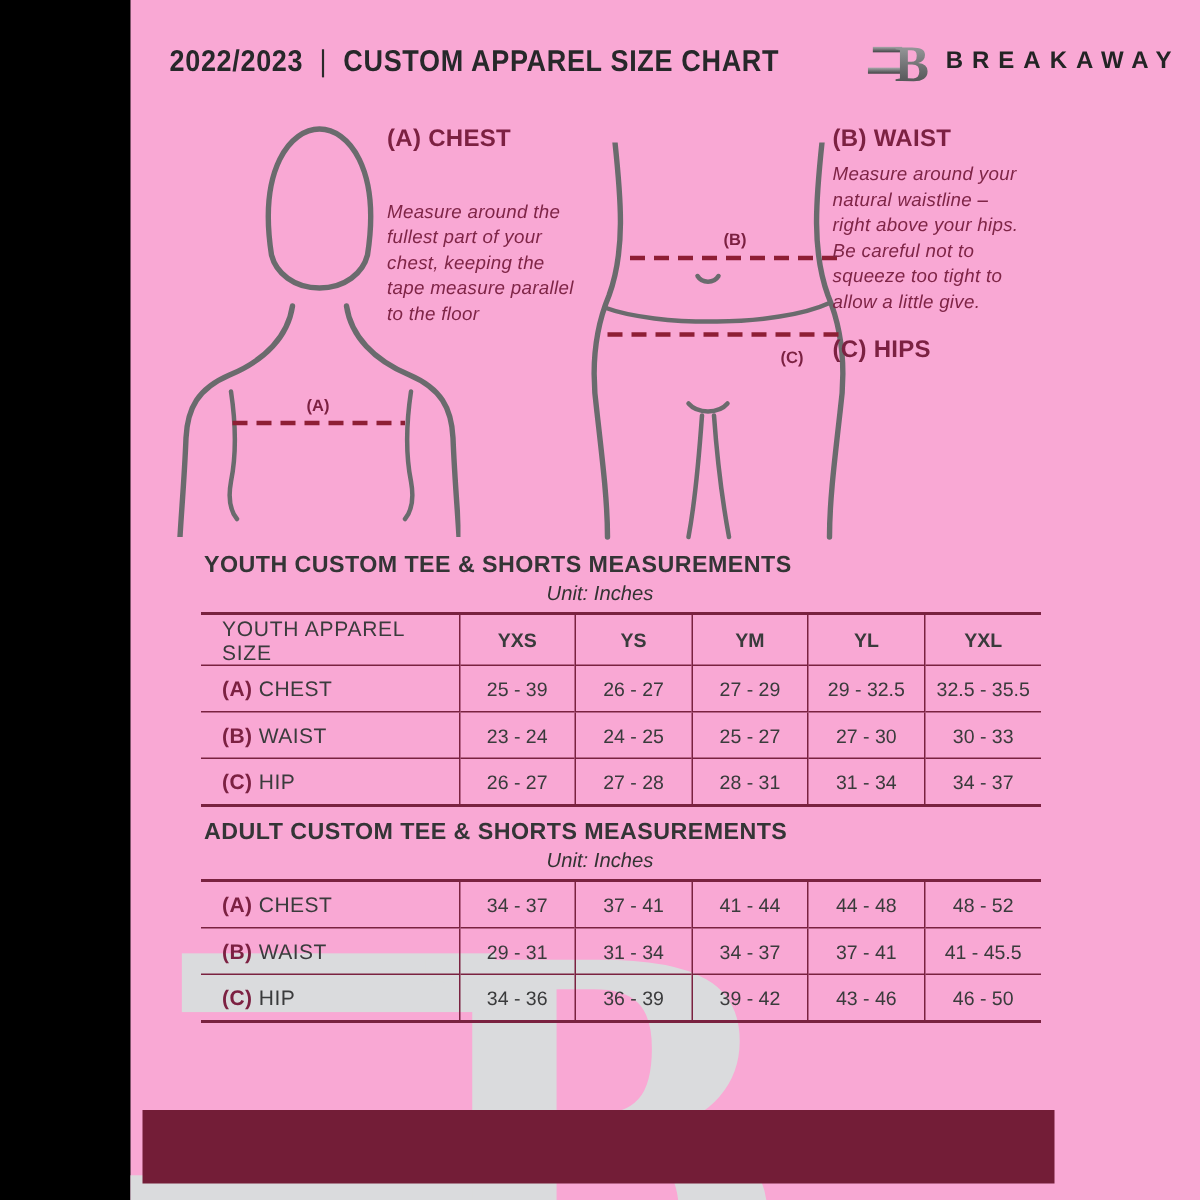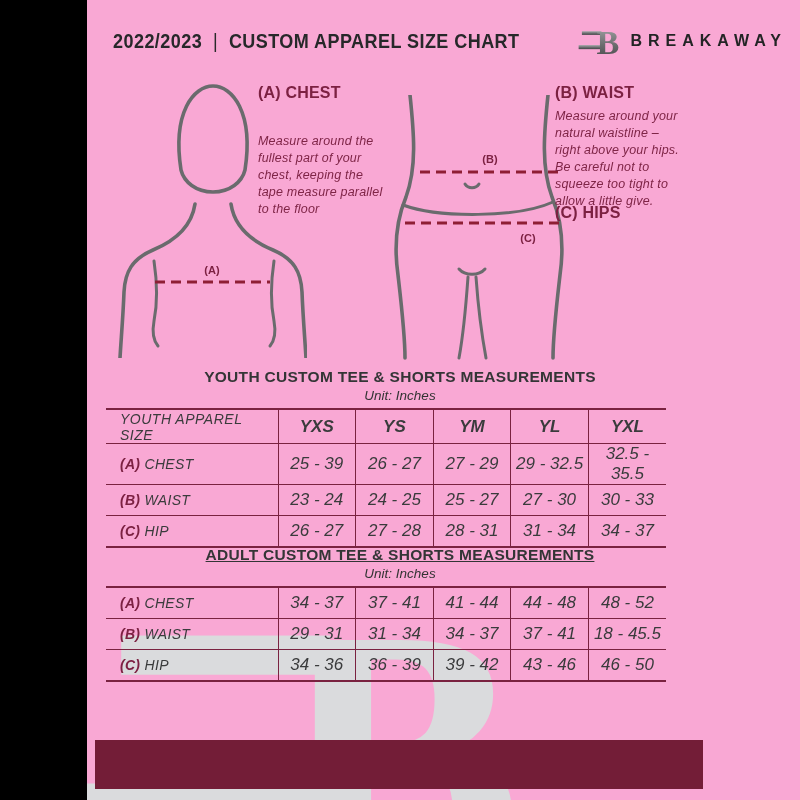--- a/index.html
+++ b/index.html
@@ -26,27 +26,27 @@
   .sec-body {
     position:absolute; font-size:12.5px; font-style:italic; color:#7f2547;
     line-height:1.36; white-space:pre-line; letter-spacing:.2px;
   }
   .fig { position:absolute; }
   .fig path { fill:none; stroke:#6a6b6d; stroke-width:3.6; stroke-linecap:round; }
   .fig .thin { stroke-width:3; }
   .fig .dash { stroke:#8e1e35; stroke-width:3; stroke-dasharray:10 6; stroke-linecap:butt; }
   .fig text { font-family:"Liberation Sans",sans-serif; font-size:11px; font-weight:700; fill:#7c2142; }
   
-  .tbl-title { position:absolute; left:33px; width:560px; text-align:center;
+  .tbl-title { position:absolute; left:49px; width:560px; text-align:left;
     font-size:15.5px; font-weight:700; color:#343536; letter-spacing:.3px; }
   .tbl-unit { position:absolute; left:33px; width:560px; text-align:center;
     font-size:13.5px; font-style:italic; color:#333; }
-  table { position:absolute; left:19px; width:560px; border-collapse:collapse; table-layout:fixed;
-    border-top:2.5px solid #7a2240; border-bottom:2.5px solid #7a2240;font-style:italic; }
-  td { font-size:17px; color:#3a3b3c; text-align:center; height:30px; padding:0; }
+  table { position:absolute; left:47px; width:560px; border-collapse:collapse; table-layout:fixed;
+    border-top:2.5px solid #7a2240; border-bottom:2.5px solid #7a2240; }
+  td { font-size:13px; color:#3a3b3c; text-align:center; height:30px; padding:0; }
   tr.head td { height:33px; font-weight:700; }
   tr:not(:first-child) td { border-top:1.7px solid #7a2240; }
   td:not(:first-child) { border-left:1.7px solid #7a2240; }
   td.lblcell { text-align:left; padding-left:14px; font-size:14px; letter-spacing:.3px; }
   tr.head td.lblcell { font-weight:400; letter-spacing:.5px; }
   .pfx { font-weight:700; color:#7c2142; }
   
   .watermark { position:absolute; left:-18px; top:548px; z-index:0; }
   .footer-bar { position:absolute; left:8px; top:740px; width:608px; height:49px;
     background:#731d37; z-index:2; }
@@ -116,21 +116,21 @@
 to the floor</div>
 
     <div class="sec-head" style="left:468px; top:84px;">(B) WAIST</div>
     <div class="sec-body" style="left:468px; top:108px; width:152px;">Measure around your
 natural waistline –
 right above your hips.
 Be careful not to
 squeeze too tight to
 allow a little give.</div>
 
-    <div class="sec-head" style="left:468px; top:204px;text-align:right;">(C) HIPS</div>
+    <div class="sec-head" style="left:468px; top:225px;text-align:right;">(C) HIPS</div>
 
     <div class="tbl-title" style="top:368px;">YOUTH CUSTOM TEE &amp; SHORTS MEASUREMENTS</div>
     <div class="tbl-unit" style="top:388px;">Unit: Inches</div>
     <table style="top:408px;">
       <colgroup>
           <col style="width:172px">
           <col style="width:77.6px">
           <col style="width:77.6px">
           <col style="width:77.6px">
           <col style="width:77.6px">
@@ -165,21 +165,21 @@
         <td class="lblcell"><span class="pfx">(C)</span> <span>HIP</span></td>
         <td>26 - 27</td>
         <td>27 - 28</td>
         <td>28 - 31</td>
         <td>31 - 34</td>
         <td>34 - 37</td>
       </tr>
     </tbody>
       </table>
 
-    <div class="tbl-title" style="top:546px;text-decoration:underline;">ADULT CUSTOM TEE &amp; SHORTS MEASUREMENTS</div>
+    <div class="tbl-title" style="top:546px;">ADULT CUSTOM TEE &amp; SHORTS MEASUREMENTS</div>
     <div class="tbl-unit" style="top:566px;">Unit: Inches</div>
     <table style="top:586px;">
       <colgroup>
           <col style="width:172px">
           <col style="width:77.6px">
           <col style="width:77.6px">
           <col style="width:77.6px">
           <col style="width:77.6px">
           <col style="width:77.6px">
         </colgroup>
@@ -191,21 +191,21 @@
         <td>41 - 44</td>
         <td>44 - 48</td>
         <td>48 - 52</td>
       </tr>
       <tr>
         <td class="lblcell"><span class="pfx">(B)</span> <span>WAIST</span></td>
         <td>29 - 31</td>
         <td>31 - 34</td>
         <td>34 - 37</td>
         <td>37 - 41</td>
-        <td>18 - 45.5</td>
+        <td>41 - 45.5</td>
       </tr>
       <tr>
         <td class="lblcell"><span class="pfx">(C)</span> <span>HIP</span></td>
         <td>34 - 36</td>
         <td>36 - 39</td>
         <td>39 - 42</td>
         <td>43 - 46</td>
         <td>46 - 50</td>
       </tr>
     </tbody>

